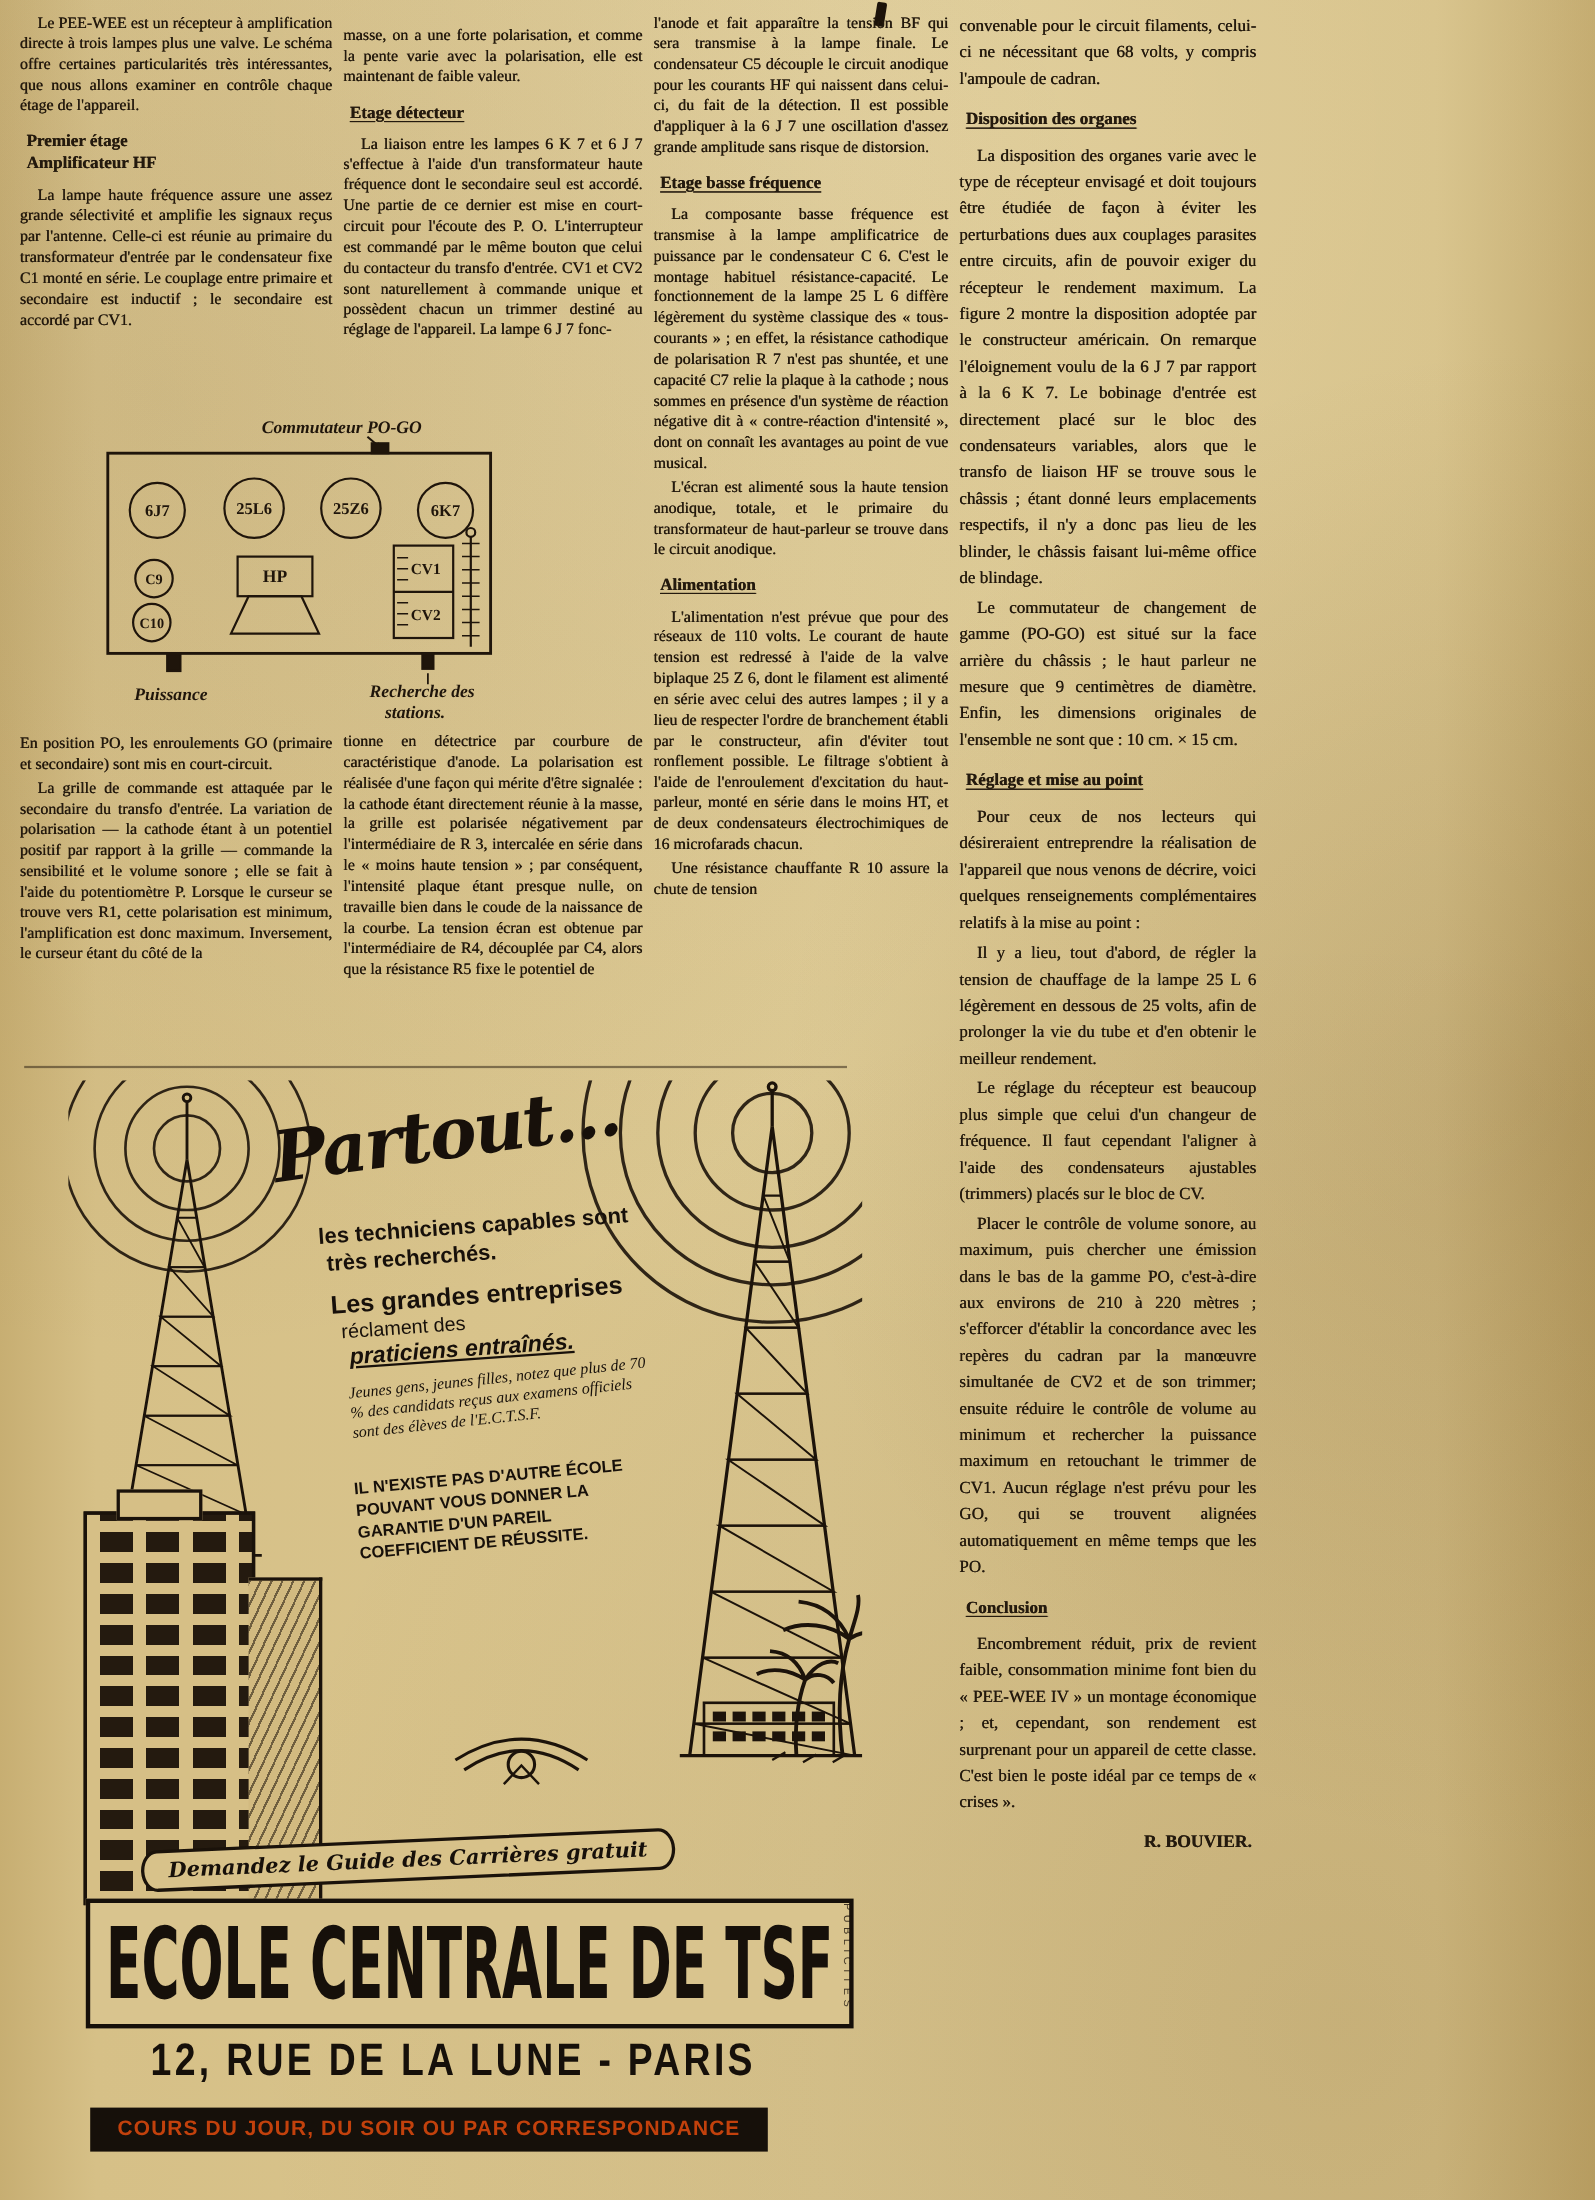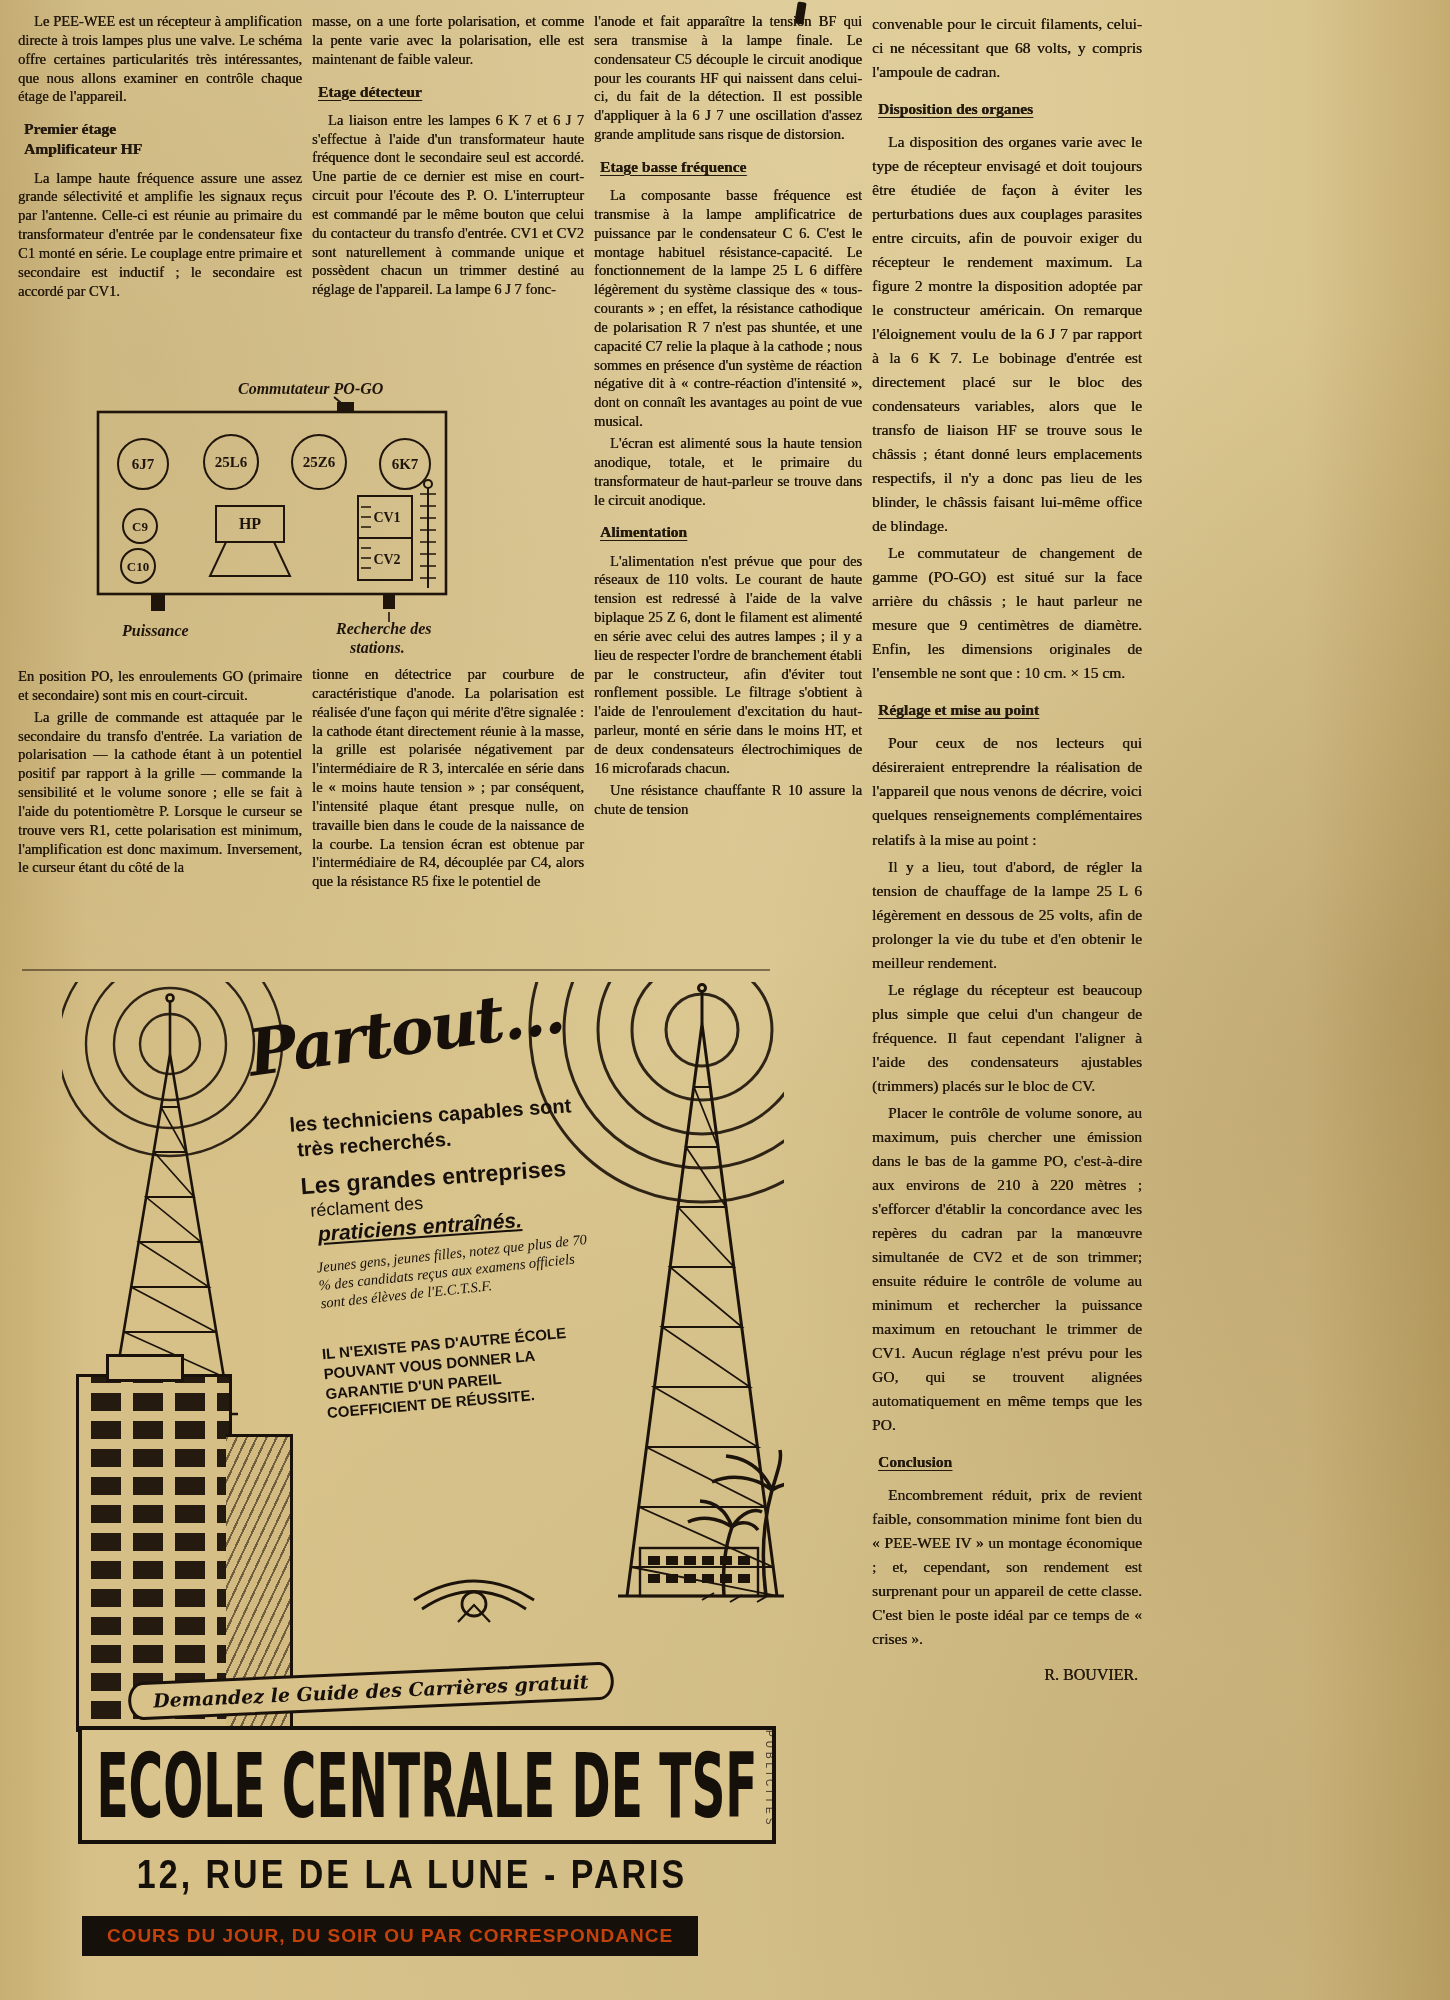--- a/index.html
+++ b/index.html
@@ -19,21 +19,21 @@
       linear-gradient(90deg,#c7ae72 0%, #d6c087 6%, #dac68f 52%, #d4be84 90%, #bfa567 100%);
   }
   .tb { position:absolute; text-align:justify; }
   .tb p, .tb h3 { text-shadow:0.35px 0 0 currentColor; }
   .den  { font-size:14.5px; line-height:1.3; }
   .loose{ font-size:15.5px; line-height:1.55; }
   .para { text-indent:16px; margin:0 0 3px 0; }
   .head { font-weight:700; text-align:left; margin:13px 6px 9px; font-size:15.5px; }
   .head .hl { display:block; }
   .u { text-decoration:underline; text-underline-offset:3px; }
-  .sig { text-align:right; font-weight:400; font-size:16px; margin-top:12px; padding-right:4px; }
+  .sig { text-align:right; font-weight:700; font-size:16px; margin-top:12px; padding-right:4px; }
   .rule { position:absolute; left:22px; top:969px; width:748px; height:2px; background:rgba(36,24,12,0.5); }
   .blotch { position:absolute; left:796px; top:2px; width:9px; height:22px; background:#1c130a; border-radius:2px; transform:rotate(9deg); }
 
   
   .figure { position:absolute; left:88px; top:376px; width:380px; height:300px; }
   .figure svg { display:block; }
   .figure text { font-family:"Liberation Serif", serif; fill:#1f150b; }
   .fig-hand { font-style:italic; font-weight:700; }
 
   
@@ -98,21 +98,21 @@
 
   <section class="tb den" style="left:18px; top:12px; width:284px;">
     <p class="para">Le PEE-WEE est un récepteur à amplification directe à trois lampes plus une valve. Le schéma offre certaines particularités très intéressantes, que nous allons examiner en contrôle chaque étage de l'appareil.</p>
     <h3 class="head">
       <span class="hl">Premier étage</span>
       <span class="hl">Amplificateur HF</span>
     </h3>
     <p class="para">La lampe haute fréquence assure une assez grande sélectivité et amplifie les signaux reçus par l'antenne. Celle-ci est réunie au primaire du transformateur d'entrée par le condensateur fixe C1 monté en série. Le couplage entre primaire et secondaire est inductif ; le secondaire est accordé par CV1.</p>
   </section>
 
-  <section class="tb den" style="left:312px; top:12px; width:272px;">
+  <section class="tb den" style="left:312px; top:23px; width:272px;">
     <p class="para" style="text-indent:0;">masse, on a une forte polarisation, et comme la pente varie avec la polarisation, elle est maintenant de faible valeur.</p>
     <h3 class="head u">Etage détecteur</h3>
     <p class="para">La liaison entre les lampes 6 K 7 et 6 J 7 s'effectue à l'aide d'un transformateur haute fréquence dont le secondaire seul est accordé. Une partie de ce dernier est mise en court-circuit pour l'écoute des P. O. L'interrupteur est commandé par le même bouton que celui du contacteur du transfo d'entrée. CV1 et CV2 sont naturellement à commande unique et possèdent chacun un trimmer destiné au réglage de l'appareil. La lampe 6 J 7 fonc-</p>
   </section>
 
   <div class="figure">
     <svg width="380" height="300" viewBox="0 0 380 300">
       <g stroke="#1f150b" fill="none" stroke-width="2">
 
         <text x="150" y="18" class="fig-hand" font-size="16" stroke="none" fill="#1f150b">Commutateur PO-GO</text>

